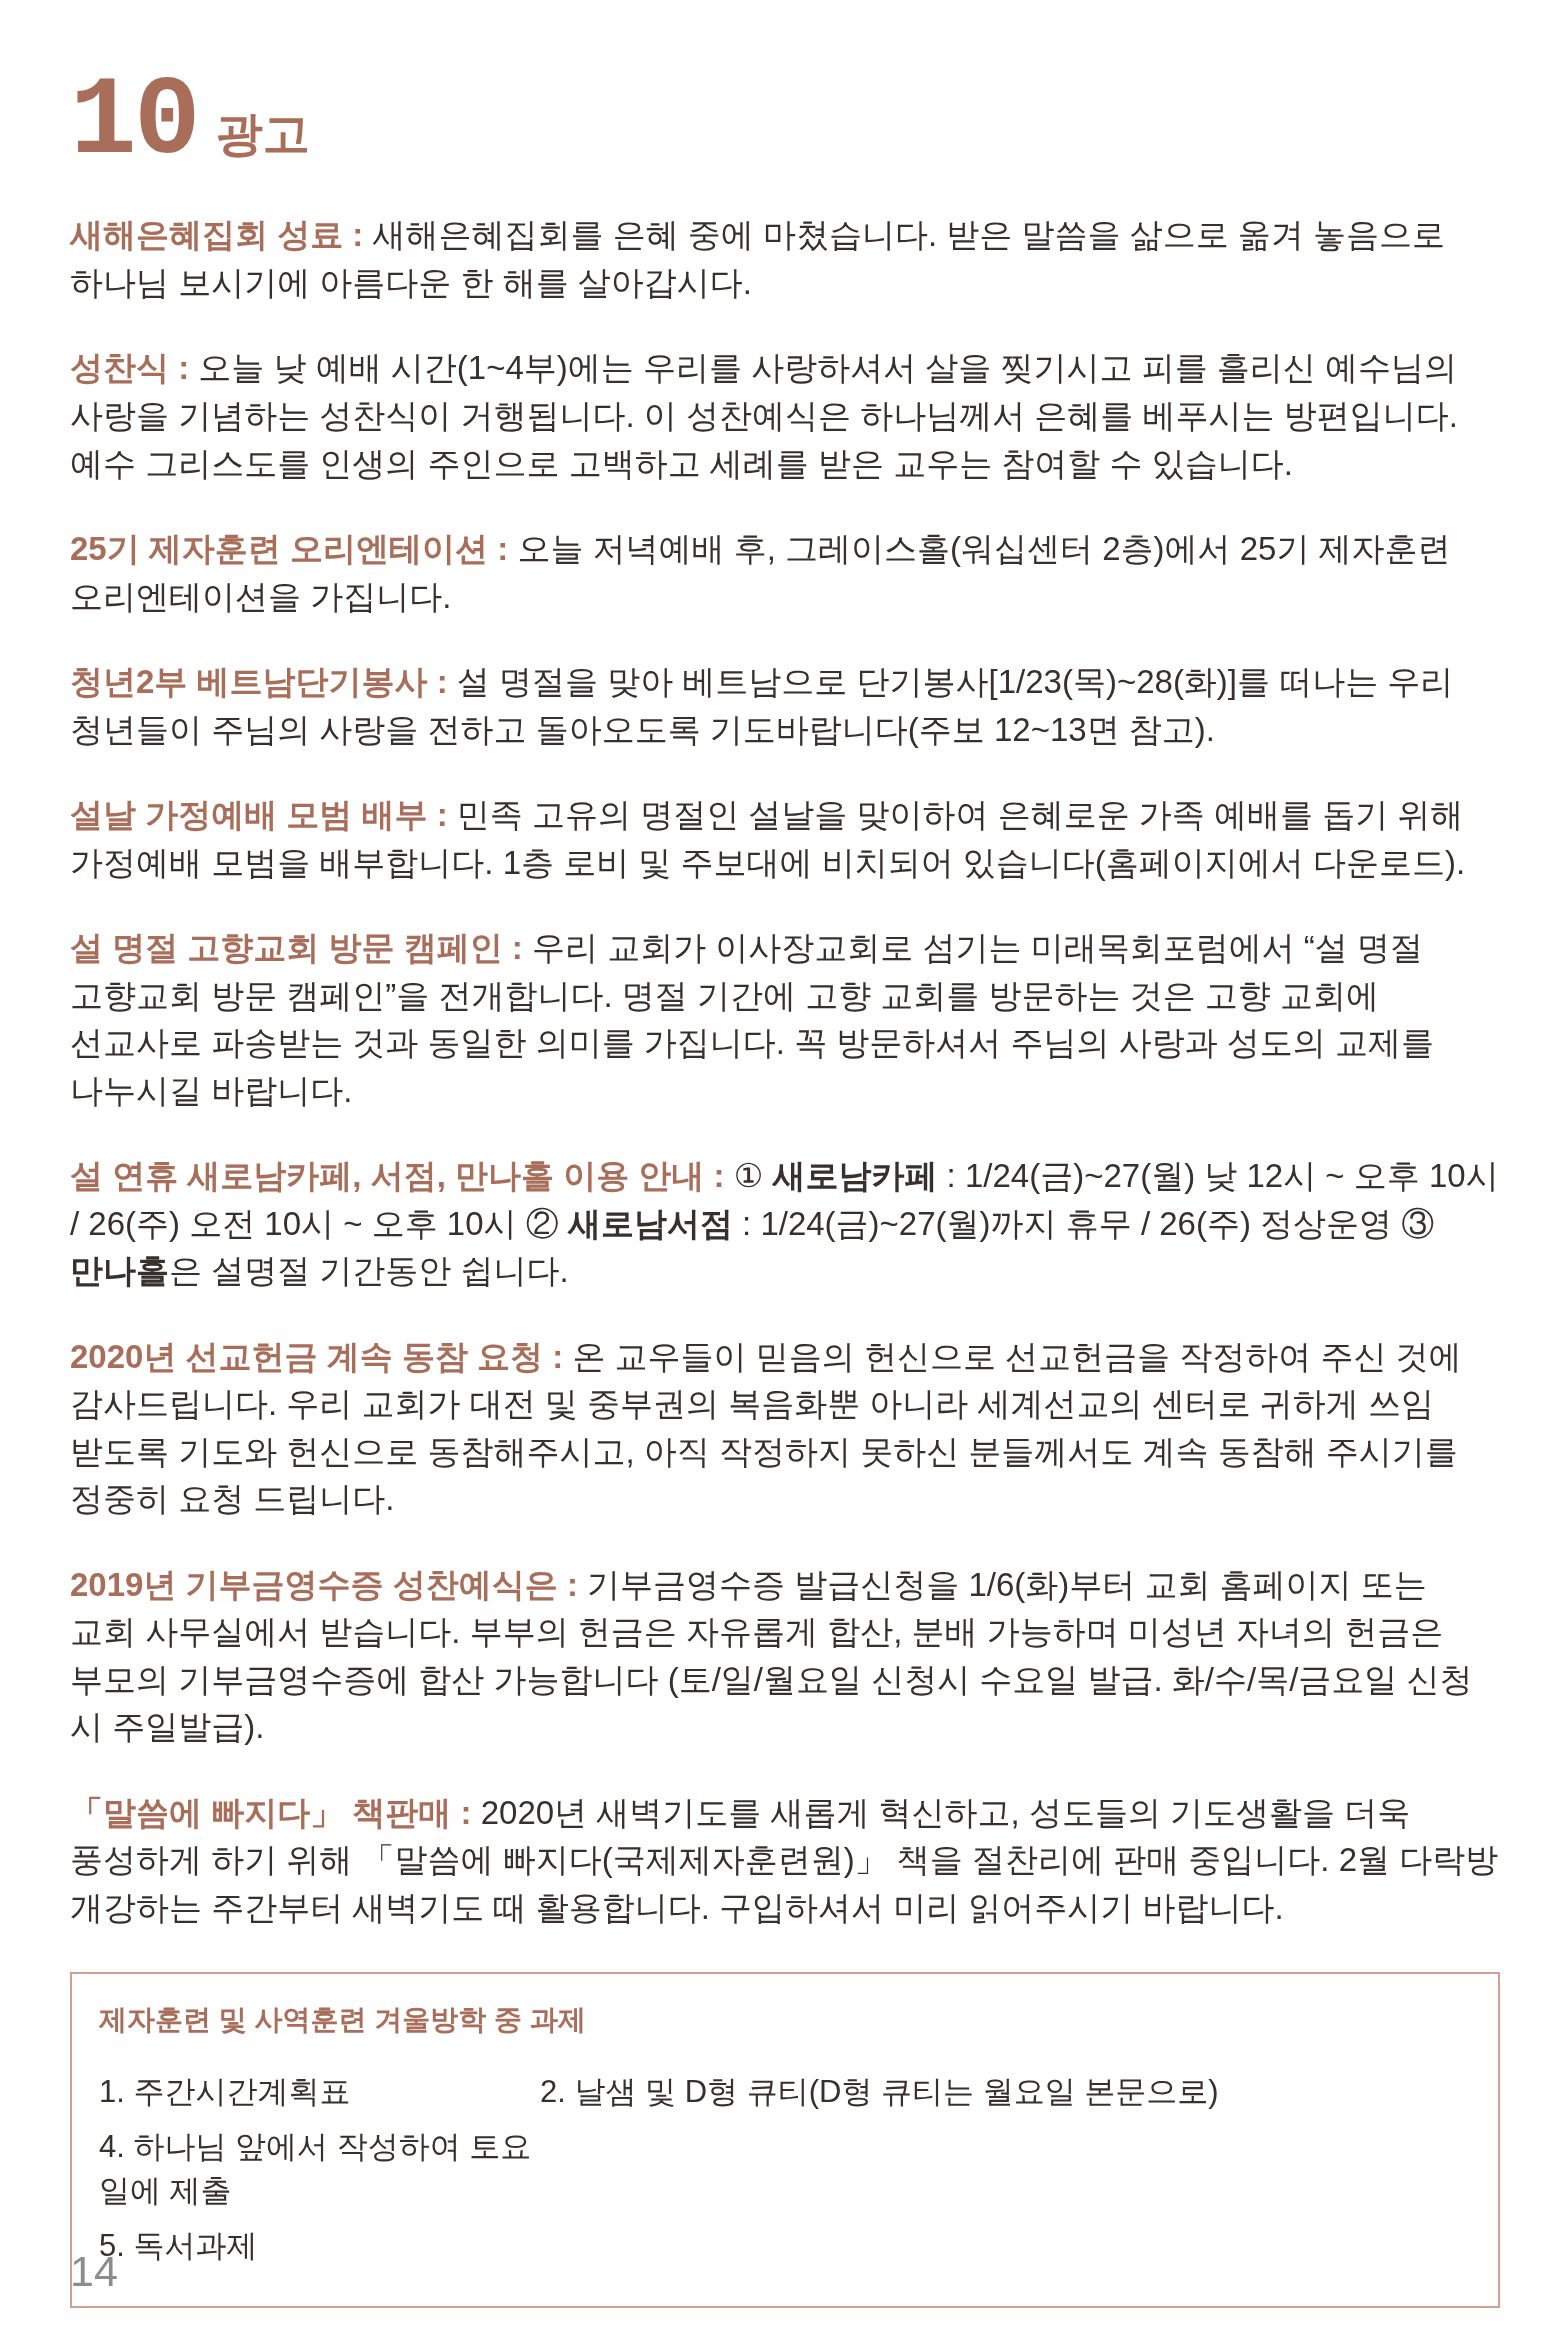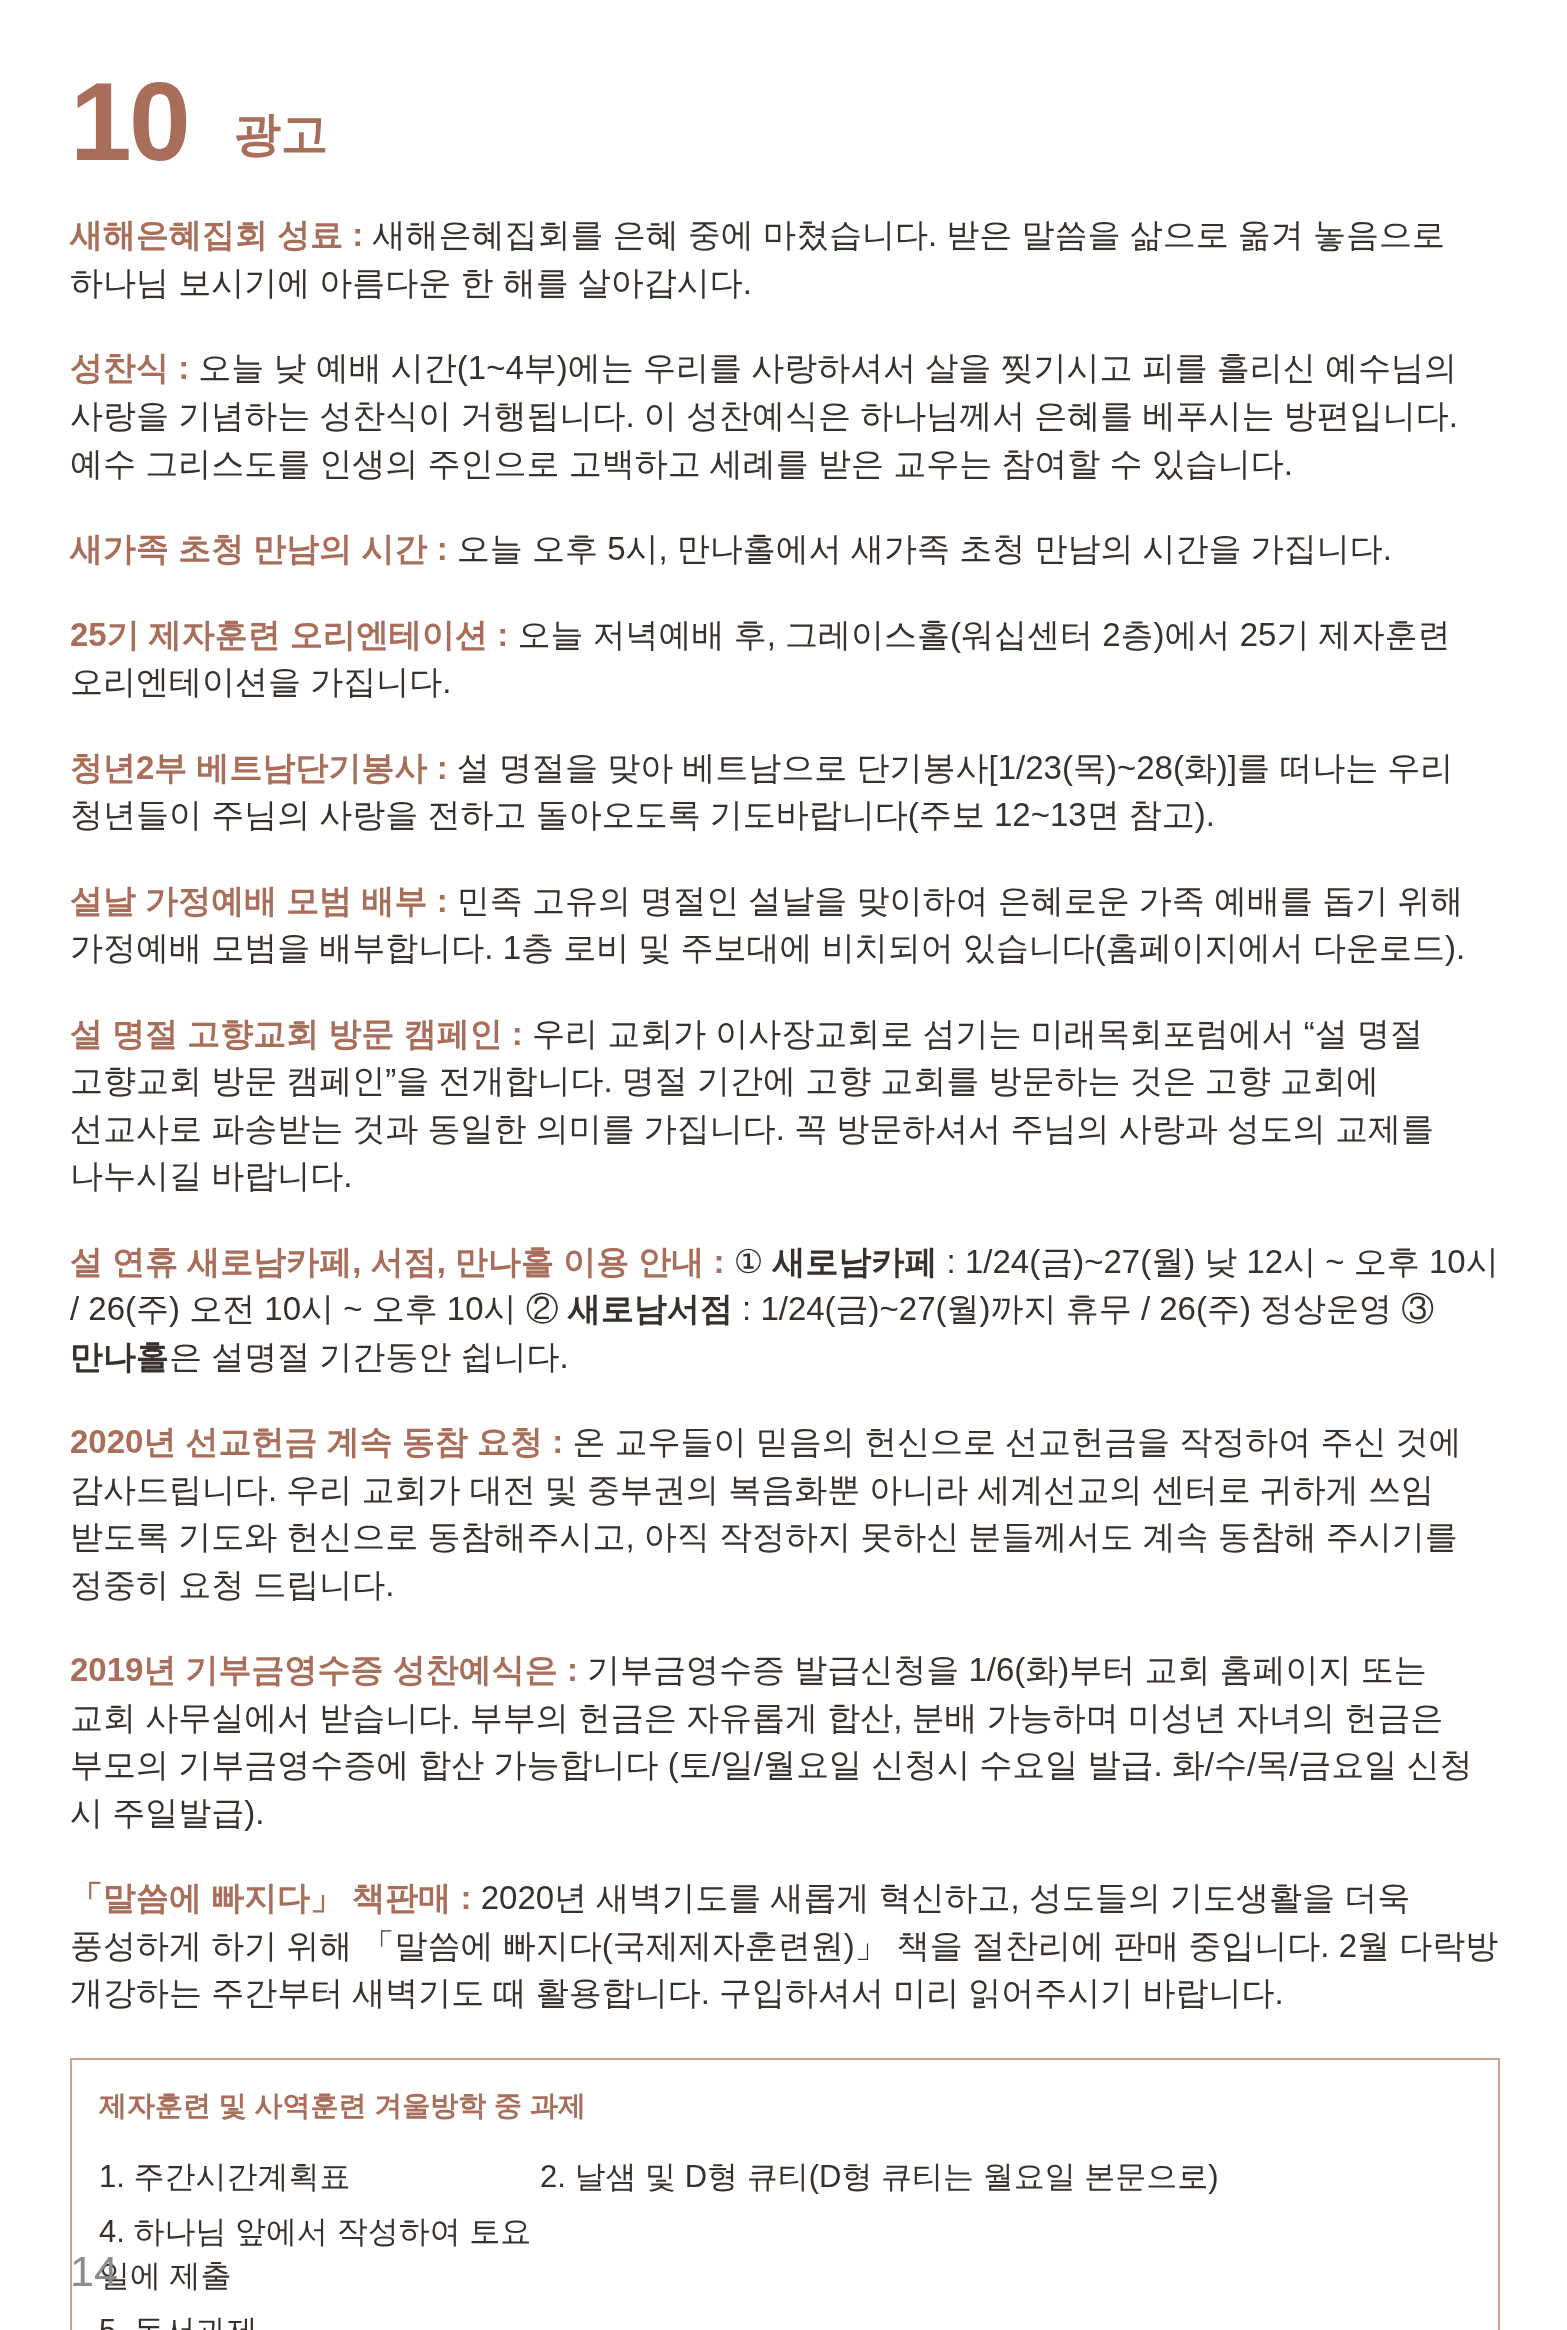--- a/index.html
+++ b/index.html
@@ -17,22 +17,23 @@
   }
   .page {
     box-sizing: border-box;
     width: 100%;
     height: 100%;
     padding: 70px 68px 0 70px;
   }
   .section-header {
     display: flex;
     align-items: flex-end;
-    gap: 46px;
+    gap: 18px;
     margin: 0 0 36px 0;
+    font-family: Liberation Mono, monospace;
   }
   .section-number {
     font-size: 111px;
     font-weight: bold;
     line-height: 0.95;
     letter-spacing: -2.7px;
     color: #a96e5a;
   }
   .section-title {
     font-size: 47px;
@@ -95,21 +96,20 @@
   <header class="section-header">
     <span class="section-number">10</span>
     <span class="section-title">광고</span>
   </header>
 
   <main class="announcements">
     <p class="announcement"><span class="ann-title">새해은혜집회 성료 : </span><span class="ann-body"><span class="">새해은혜집회를 은혜 중에 마쳤습니다. 받은 말씀을 삶으로 옮겨 놓음으로 하나님 보시기에 아름다운 한 해를 살아갑시다.</span></span></p>
 
     <p class="announcement"><span class="ann-title">성찬식 : </span><span class="ann-body"><span class="">오늘 낮 예배 시간(1~4부)에는 우리를 사랑하셔서 살을 찢기시고 피를 흘리신 예수님의 사랑을 기념하는 성찬식이 거행됩니다. 이 성찬예식은 하나님께서 은혜를 베푸시는 방편입니다. 예수 그리스도를 인생의 주인으로 고백하고 세례를 받은 교우는 참여할 수 있습니다.</span></span></p>
 
-    <p class="announcement"><span class="ann-title">새가족 초청 만남의 시간 : </span><span class="ann-body"><span class="">오늘 오후 5시, 만나홀에서 새가족 초청 만남의 시간을 가집니다.</span></span></p>
 
     <p class="announcement"><span class="ann-title">25기 제자훈련 오리엔테이션 : </span><span class="ann-body"><span class="">오늘 저녁예배 후, 그레이스홀(워십센터 2층)에서 25기 제자훈련 오리엔테이션을 가집니다.</span></span></p>
 
     <p class="announcement"><span class="ann-title">청년2부 베트남단기봉사 : </span><span class="ann-body"><span class="">설 명절을 맞아 베트남으로 단기봉사[1/23(목)~28(화)]를 떠나는 우리 청년들이 주님의 사랑을 전하고 돌아오도록 기도바랍니다(주보 12~13면 참고).</span></span></p>
 
     <p class="announcement"><span class="ann-title">설날 가정예배 모범 배부 : </span><span class="ann-body"><span class="">민족 고유의 명절인 설날을 맞이하여 은혜로운 가족 예배를 돕기 위해 가정예배 모범을 배부합니다. 1층 로비 및 주보대에 비치되어 있습니다(홈페이지에서 다운로드).</span></span></p>
 
     <p class="announcement"><span class="ann-title">설 명절 고향교회 방문 캠페인 : </span><span class="ann-body"><span class="">우리 교회가 이사장교회로 섬기는 미래목회포럼에서 “설 명절 고향교회 방문 캠페인”을 전개합니다. 명절 기간에 고향 교회를 방문하는 것은 고향 교회에 선교사로 파송받는 것과 동일한 의미를 가집니다. 꼭 방문하셔서 주님의 사랑과 성도의 교제를 나누시길 바랍니다.</span></span></p>
 
     <p class="announcement"><span class="ann-title">설 연휴 새로남카페, 서점, 만나홀 이용 안내 : </span><span class="ann-body"><span class="">① </span><span class="run-bold">새로남카페</span><span class=""> : 1/24(금)~27(월) 낮 12시 ~ 오후 10시 / 26(주) 오전 10시 ~ 오후 10시 ② </span><span class="run-bold">새로남서점</span><span class=""> : 1/24(금)~27(월)까지 휴무 / 26(주) 정상운영  ③ </span><span class="run-bold">만나홀</span><span class="">은 설명절 기간동안 쉽니다.</span></span></p>

